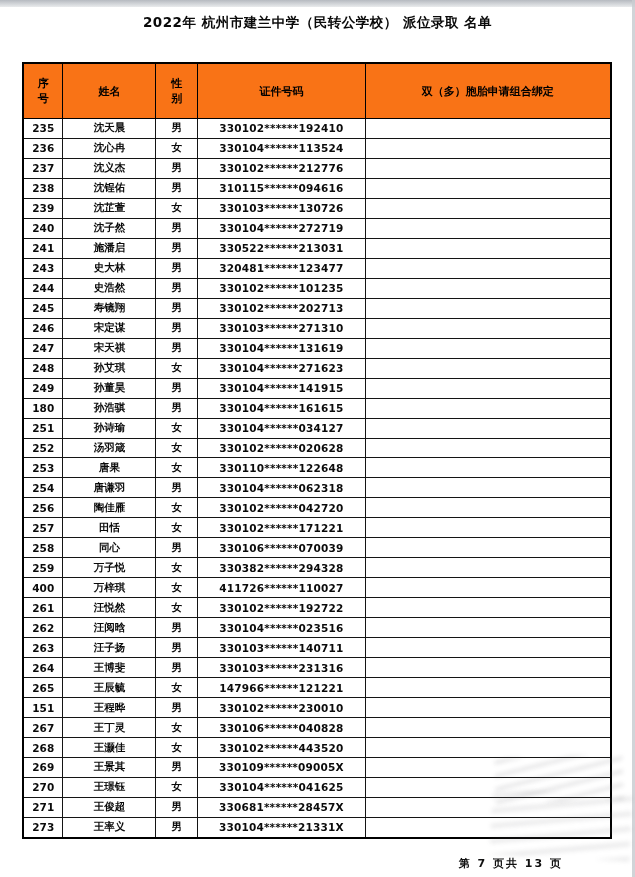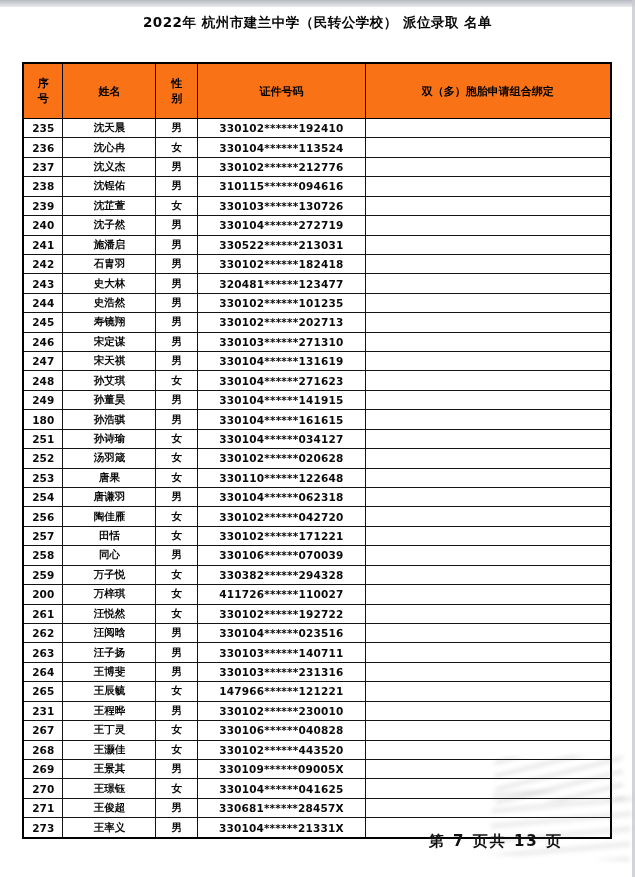--- a/index.html
+++ b/index.html
@@ -42,22 +42,22 @@
   table.roster td{
     border:1px solid #141414;
     border-top-width:1.5px;border-bottom-width:1.5px;
     text-align:center;vertical-align:middle;
     padding:0;height:18px;
     white-space:nowrap;overflow:hidden;
     color:#0b0b0b;
   }
   td.c-id{letter-spacing:.2px;}
   .page-footer{
-    position:absolute;top:832px;right:72px;
-    font-size:15px;font-weight:700;
+    position:absolute;top:856px;right:72px;
+    font-size:11px;font-weight:700;
     letter-spacing:2px;color:#111;
   }
   .smudge{
     position:absolute;pointer-events:none;
     filter:blur(2px);opacity:.35;
   }
   .smudge-a{
     top:756px;right:12px;width:128px;height:46px;
     background:repeating-linear-gradient(-12deg,
       rgba(110,110,115,.45) 0 4px, transparent 4px 13px);
@@ -139,27 +139,20 @@
     <td class="c-twin"></td>
   </tr>
       <tr>
     <td class="c-no">241</td>
     <td class="c-name">施潘启</td>
     <td class="c-gender">男</td>
     <td class="c-id">330522******213031</td>
     <td class="c-twin"></td>
   </tr>
       <tr>
-    <td class="c-no">242</td>
-    <td class="c-name">石胄羽</td>
-    <td class="c-gender">男</td>
-    <td class="c-id">330102******182418</td>
-    <td class="c-twin"></td>
-  </tr>
-      <tr>
     <td class="c-no">243</td>
     <td class="c-name">史大林</td>
     <td class="c-gender">男</td>
     <td class="c-id">320481******123477</td>
     <td class="c-twin"></td>
   </tr>
       <tr>
     <td class="c-no">244</td>
     <td class="c-name">史浩然</td>
     <td class="c-gender">男</td>
@@ -258,21 +251,21 @@
     <td class="c-twin"></td>
   </tr>
       <tr>
     <td class="c-no">259</td>
     <td class="c-name">万子悦</td>
     <td class="c-gender">女</td>
     <td class="c-id">330382******294328</td>
     <td class="c-twin"></td>
   </tr>
       <tr>
-    <td class="c-no">200</td>
+    <td class="c-no">400</td>
     <td class="c-name">万梓琪</td>
     <td class="c-gender">女</td>
     <td class="c-id">411726******110027</td>
     <td class="c-twin"></td>
   </tr>
       <tr>
     <td class="c-no">261</td>
     <td class="c-name">汪悦然</td>
     <td class="c-gender">女</td>
     <td class="c-id">330102******192722</td>
@@ -300,21 +293,21 @@
     <td class="c-twin"></td>
   </tr>
       <tr>
     <td class="c-no">265</td>
     <td class="c-name">王辰毓</td>
     <td class="c-gender">女</td>
     <td class="c-id">147966******121221</td>
     <td class="c-twin"></td>
   </tr>
       <tr>
-    <td class="c-no">231</td>
+    <td class="c-no">151</td>
     <td class="c-name">王程晔</td>
     <td class="c-gender">男</td>
     <td class="c-id">330102******230010</td>
     <td class="c-twin"></td>
   </tr>
       <tr>
     <td class="c-no">267</td>
     <td class="c-name">王丁灵</td>
     <td class="c-gender">女</td>
     <td class="c-id">330106******040828</td>

